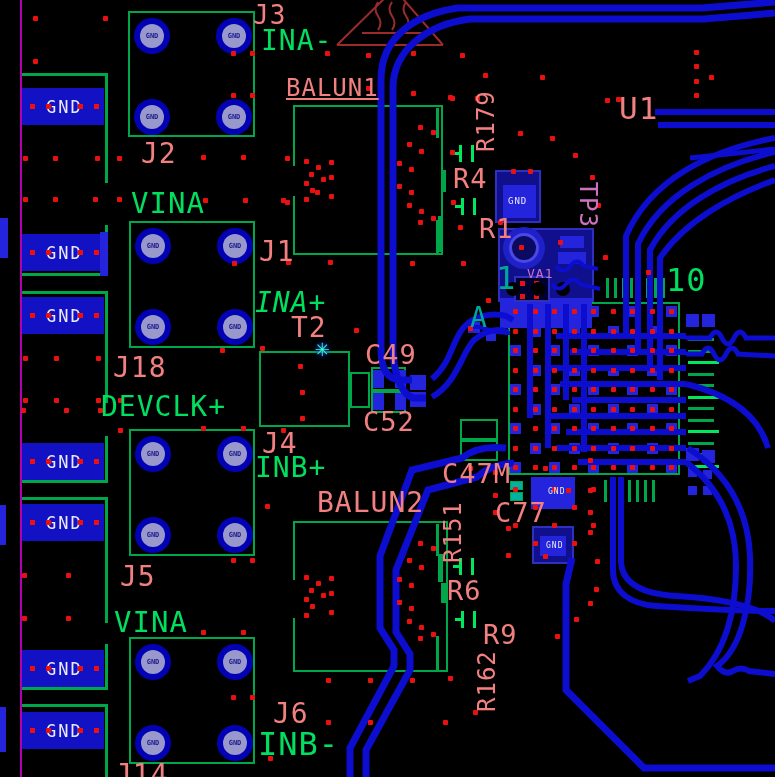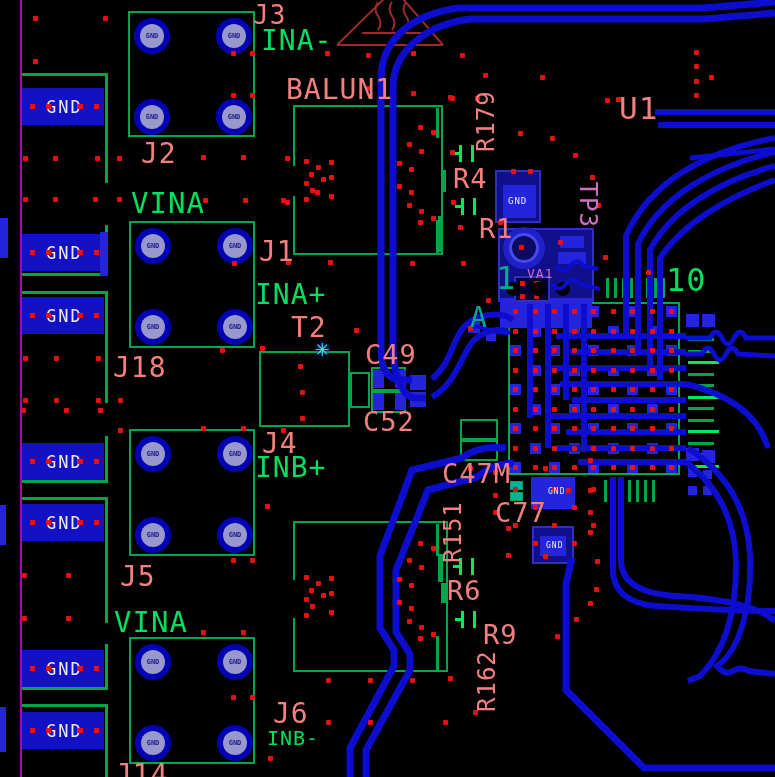--- a/index.html
+++ b/index.html
@@ -593,45 +593,47 @@
       <div class="abs" style="left: 552px; top: 487px; width: 5px; height: 5px; background: rgb(234, 16, 16); border-radius: 1px;"></div>
       <div class="abs" style="left: 552px; top: 523px; width: 5px; height: 5px; background: rgb(234, 16, 16); border-radius: 1px;"></div>
       <div class="abs" style="left: 571.5px; top: 505px; width: 5px; height: 5px; background: rgb(234, 16, 16); border-radius: 1px;"></div>
       <div class="abs" style="left: 571.5px; top: 541px; width: 5px; height: 5px; background: rgb(234, 16, 16); border-radius: 1px;"></div>
       <div class="abs" style="left: 591px; top: 487px; width: 5px; height: 5px; background: rgb(234, 16, 16); border-radius: 1px;"></div>
       <div class="abs" style="left: 591px; top: 523px; width: 5px; height: 5px; background: rgb(234, 16, 16); border-radius: 1px;"></div>
     </div>
   <div class="layer" id="L-text">
       <div class="t" style="left: 253px; top: 2px; font-size: 26px; color: rgb(243, 128, 128);">J3</div>
       <div class="t" style="left: 261px; top: 27px; font-size: 28px; color: rgb(0, 223, 95);">INA-</div>
-      <div class="t" style="left: 286px; top: 76px; font-size: 28px; color: rgb(243, 128, 128);">BALUN1</div>
+      <div class="t" style="left: 286px; top: 76px; font-size: 24px; color: rgb(243, 128, 128); text-decoration: underline;">BALUN1</div>
       <div class="t" style="left: 619px; top: 93px; font-size: 31px; color: rgb(243, 128, 128);">U1</div>
       <div class="t v" style="left: 474px; top: 152px; font-size: 24px; color: rgb(243, 128, 128);">R179</div>
       <div class="t" style="left: 453px; top: 165px; font-size: 27px; color: rgb(243, 128, 128);">R4</div>
       <div class="t" style="left: 479px; top: 215px; font-size: 27px; color: rgb(243, 128, 128);">R1</div>
       <div class="t" style="left: 141px; top: 140px; font-size: 28px; color: rgb(243, 128, 128);">J2</div>
       <div class="t" style="left: 131px; top: 189px; font-size: 29px; color: rgb(0, 223, 95);">VINA</div>
       <div class="t" style="left: 259px; top: 238px; font-size: 28px; color: rgb(243, 128, 128);">J1</div>
-      <div class="t" style="left: 255px; top: 281px; font-size: 28px; color: rgb(0, 223, 95);">INA+</div>
+      <div class="t" style="left: 255px; top: 289px; font-size: 28px; color: rgb(0, 223, 95); font-style: italic;">INA+</div>
       <div class="t" style="left: 291px; top: 314px; font-size: 28px; color: rgb(243, 128, 128);">T2</div>
       <div class="t" style="left: 365px; top: 341px; font-size: 27px; color: rgb(243, 128, 128);">C49</div>
       <div class="t" style="left: 363px; top: 408px; font-size: 27px; color: rgb(243, 128, 128);">C52</div>
       <div class="t" style="left: 113px; top: 354px; font-size: 28px; color: rgb(243, 128, 128);">J18</div>
+      <div class="t" style="left: 101px; top: 393px; font-size: 28px; color: rgb(0, 223, 95);">DEVCLK+</div>
       <div class="t" style="left: 262px; top: 430px; font-size: 28px; color: rgb(243, 128, 128);">J4</div>
       <div class="t" style="left: 255px; top: 454px; font-size: 28px; color: rgb(0, 223, 95);">INB+</div>
       <div class="t" style="left: 120px; top: 563px; font-size: 28px; color: rgb(243, 128, 128);">J5</div>
       <div class="t" style="left: 114px; top: 608px; font-size: 29px; color: rgb(0, 223, 95);">VINA</div>
+      <div class="t" style="left: 317px; top: 489px; font-size: 28px; color: rgb(243, 128, 128);">BALUN2</div>
       <div class="t v" style="left: 441px; top: 563px; font-size: 24px; color: rgb(243, 128, 128);">R151</div>
       <div class="t" style="left: 447px; top: 577px; font-size: 27px; color: rgb(243, 128, 128);">R6</div>
       <div class="t" style="left: 483px; top: 621px; font-size: 27px; color: rgb(243, 128, 128);">R9</div>
       <div class="t v" style="left: 475px; top: 712px; font-size: 24px; color: rgb(243, 128, 128);">R162</div>
       <div class="t" style="left: 442px; top: 460px; font-size: 27px; color: rgb(243, 128, 128);">C47M</div>
       <div class="t" style="left: 495px; top: 499px; font-size: 27px; color: rgb(243, 128, 128);">C77</div>
       <div class="t" style="left: 273px; top: 700px; font-size: 28px; color: rgb(243, 128, 128);">J6</div>
-      <div class="t" style="left: 267px; top: 728px; font-size: 20px; color: rgb(0, 223, 95);">INB-</div>
+      <div class="t" style="left: 258px; top: 728px; font-size: 32px; color: rgb(0, 223, 95);">INB-</div>
       <div class="t" style="left: 115px; top: 761px; font-size: 28px; color: rgb(243, 128, 128);">J14</div>
       <div class="t vd" style="left: 554px; top: 228px; font-size: 24px; color: rgb(207, 111, 191);">TP3</div>
       <div class="t" style="left: 527px; top: 267px; font-size: 13px; color: rgb(207, 111, 191);">VA1</div>
       <div class="t" style="left: 496px; top: 262px; font-size: 32px; color: rgb(0, 168, 154);">1</div>
       <div class="t" style="left: 666px; top: 264px; font-size: 32px; color: rgb(0, 223, 95);">10</div>
       <div class="t" style="left: 470px; top: 304px; font-size: 28px; color: rgb(0, 168, 154);">A</div>
       <div class="t" style="left: 508px; top: 197px; font-size: 9px; color: rgb(234, 234, 248);">GND</div>
       <div class="t" style="left: 548px; top: 488px; font-size: 8px; color: rgb(234, 234, 248);">GND</div>
       <div class="t" style="left: 546px; top: 542px; font-size: 8px; color: rgb(234, 234, 248);">GND</div>
       <div class="abs" style="left: 315px; top: 334px; font-size: 24px; color: rgb(48, 255, 176); text-shadow: rgb(32, 64, 255) 0px 0px 3px, rgb(32, 64, 255) 0px 0px 6px;">✳</div>

